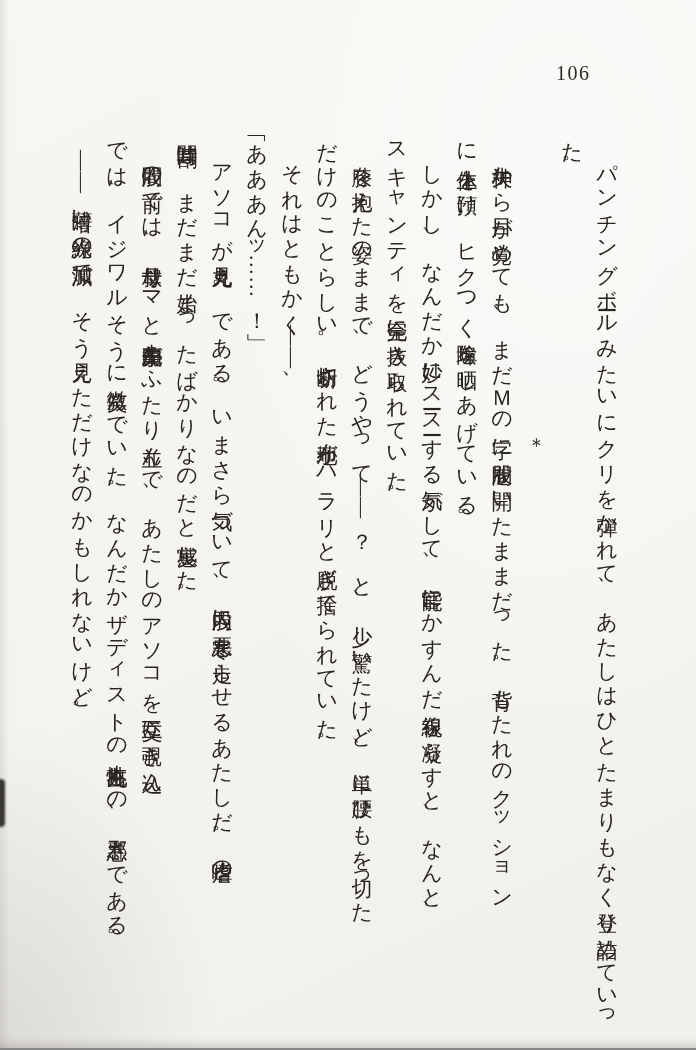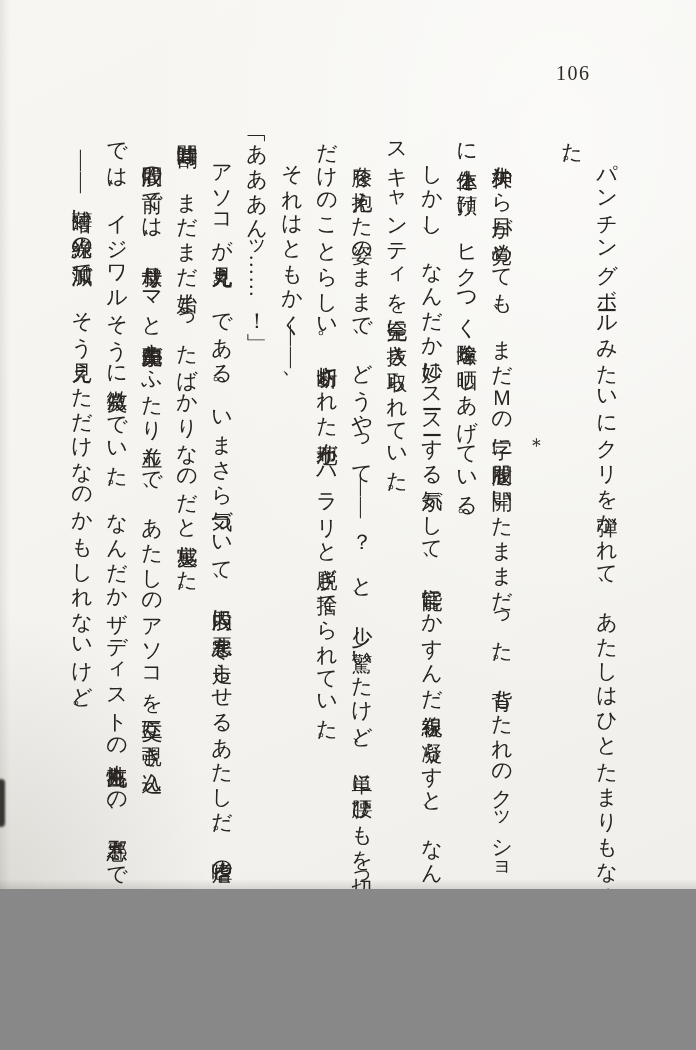--- a/index.html
+++ b/index.html
@@ -3,21 +3,21 @@
 <meta charset="utf-8">
 <style>
   html, body {
     margin: 0;
     padding: 0;
     background: #888;
   }
   .page {
     position: relative;
     width: 696px;
-    height: 889px;
+    height: 1048px;
     margin: 0 auto;
     overflow: hidden;
     background:
       radial-gradient(ellipse at 80% 15%, rgba(255,255,255,0.55), transparent 55%),
       radial-gradient(ellipse at 0% 100%, rgba(86,78,66,0.14), transparent 22%),
       linear-gradient(155deg, #f7f6f2 0%, #f4f3ef 55%, #f0efeb 100%);
     font-family: "Liberation Serif", "DejaVu Serif", serif;
     color: #29251f;
   }
   .page-number {

